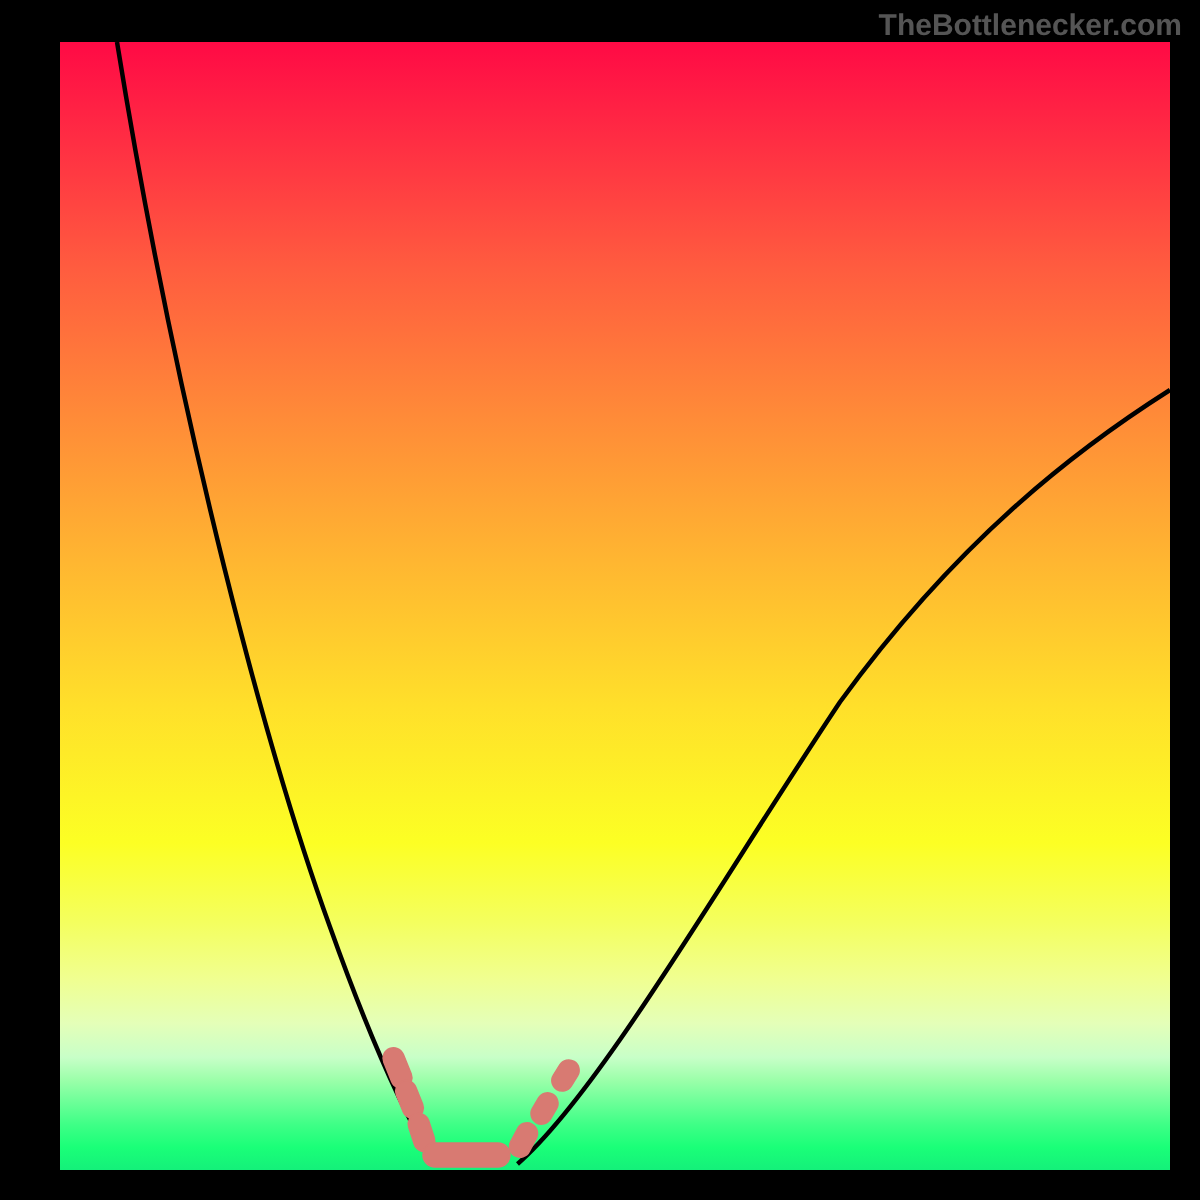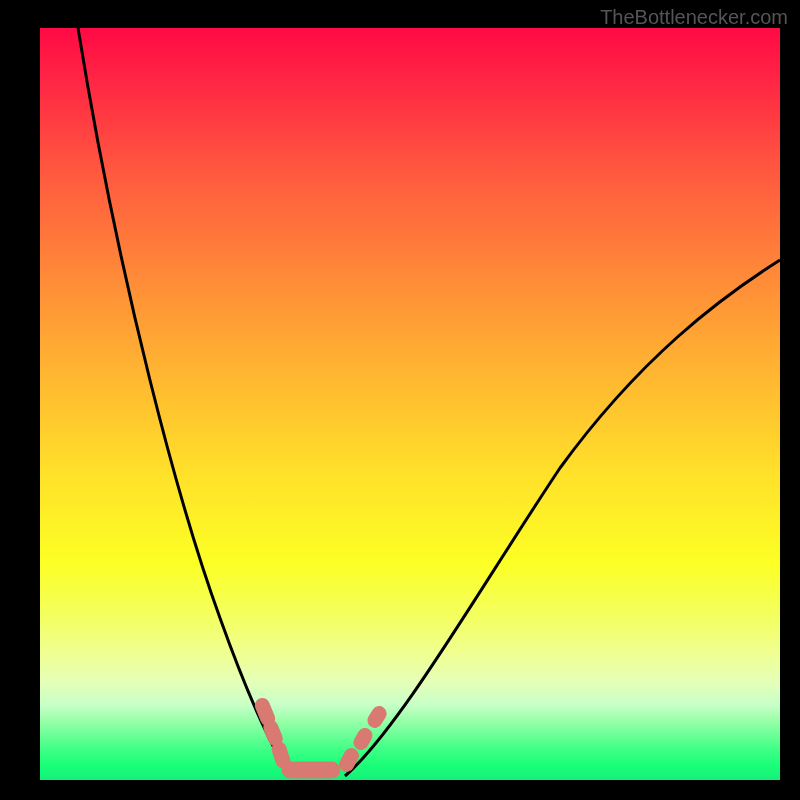--- a/index.html
+++ b/index.html
@@ -10,21 +10,21 @@
     background: #000;
     font-family: Arial, sans-serif;
     position: relative;
   }
   .watermark {
     position: absolute;
     top: 6px;
     right: 12px;
     color: #555;
     font-size: 20px;
-    font-weight: 400;
+    font-weight: 700;
     z-index: 10;
   }
   .plot-area {
     position: absolute;
     left: 40px;
     top: 28px;
     width: 740px;
     height: 752px;
     background: linear-gradient(to bottom,
       #ff0a45 0%,

